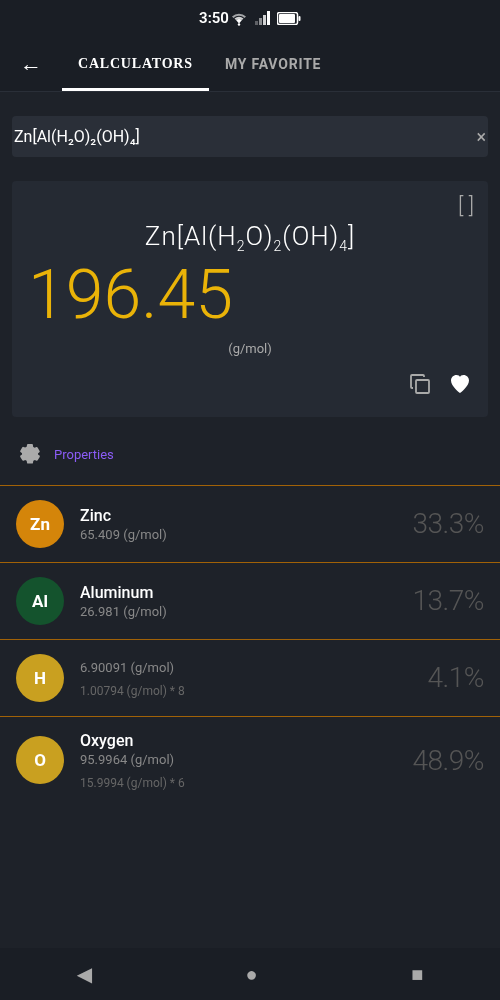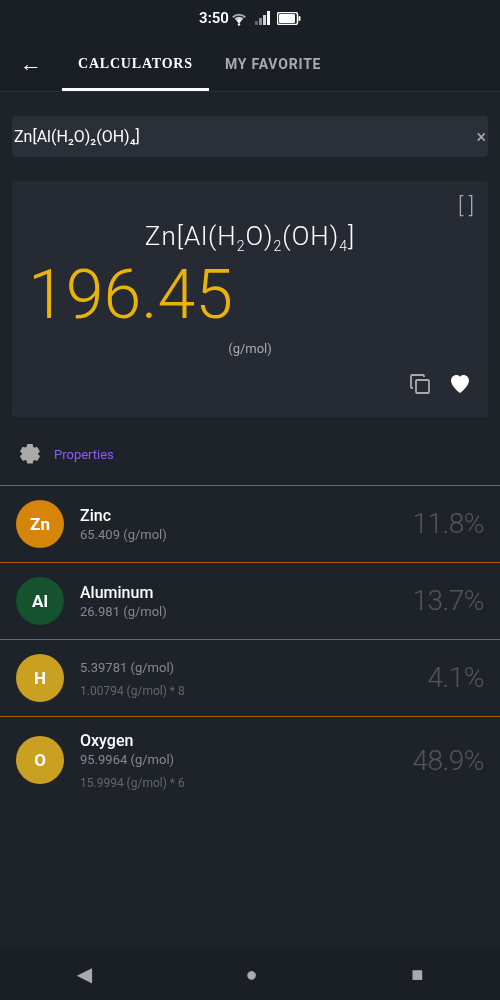--- a/index.html
+++ b/index.html
@@ -325,35 +325,35 @@
 </div>
 
 <div id="element-rows">
     <div class="element-row">
       <div class="element-badge badge-zn">Zn</div>
       <div class="element-info">
         <div class="element-name">Zinc</div>
         <div class="element-mol">65.409 (g/mol)</div>
 
       </div>
-      <div class="element-percent">11.8%</div>
+      <div class="element-percent">33.3%</div>
     </div>
     <div class="element-row">
       <div class="element-badge badge-al">Al</div>
       <div class="element-info">
         <div class="element-name">Aluminum</div>
         <div class="element-mol">26.981 (g/mol)</div>
 
       </div>
       <div class="element-percent">13.7%</div>
     </div>
     <div class="element-row">
       <div class="element-badge badge-h">H</div>
       <div class="element-info">
-        <div class="element-mol">5.39781 (g/mol)</div>
+        <div class="element-mol">6.90091 (g/mol)</div>
         <div class="element-detail">1.00794 (g/mol) * 8</div>
       </div>
       <div class="element-percent">4.1%</div>
     </div>
     <div class="element-row">
       <div class="element-badge badge-o">O</div>
       <div class="element-info">
         <div class="element-name">Oxygen</div>
         <div class="element-mol">95.9964 (g/mol)</div>
         <div class="element-detail">15.9994 (g/mol) * 6</div>

